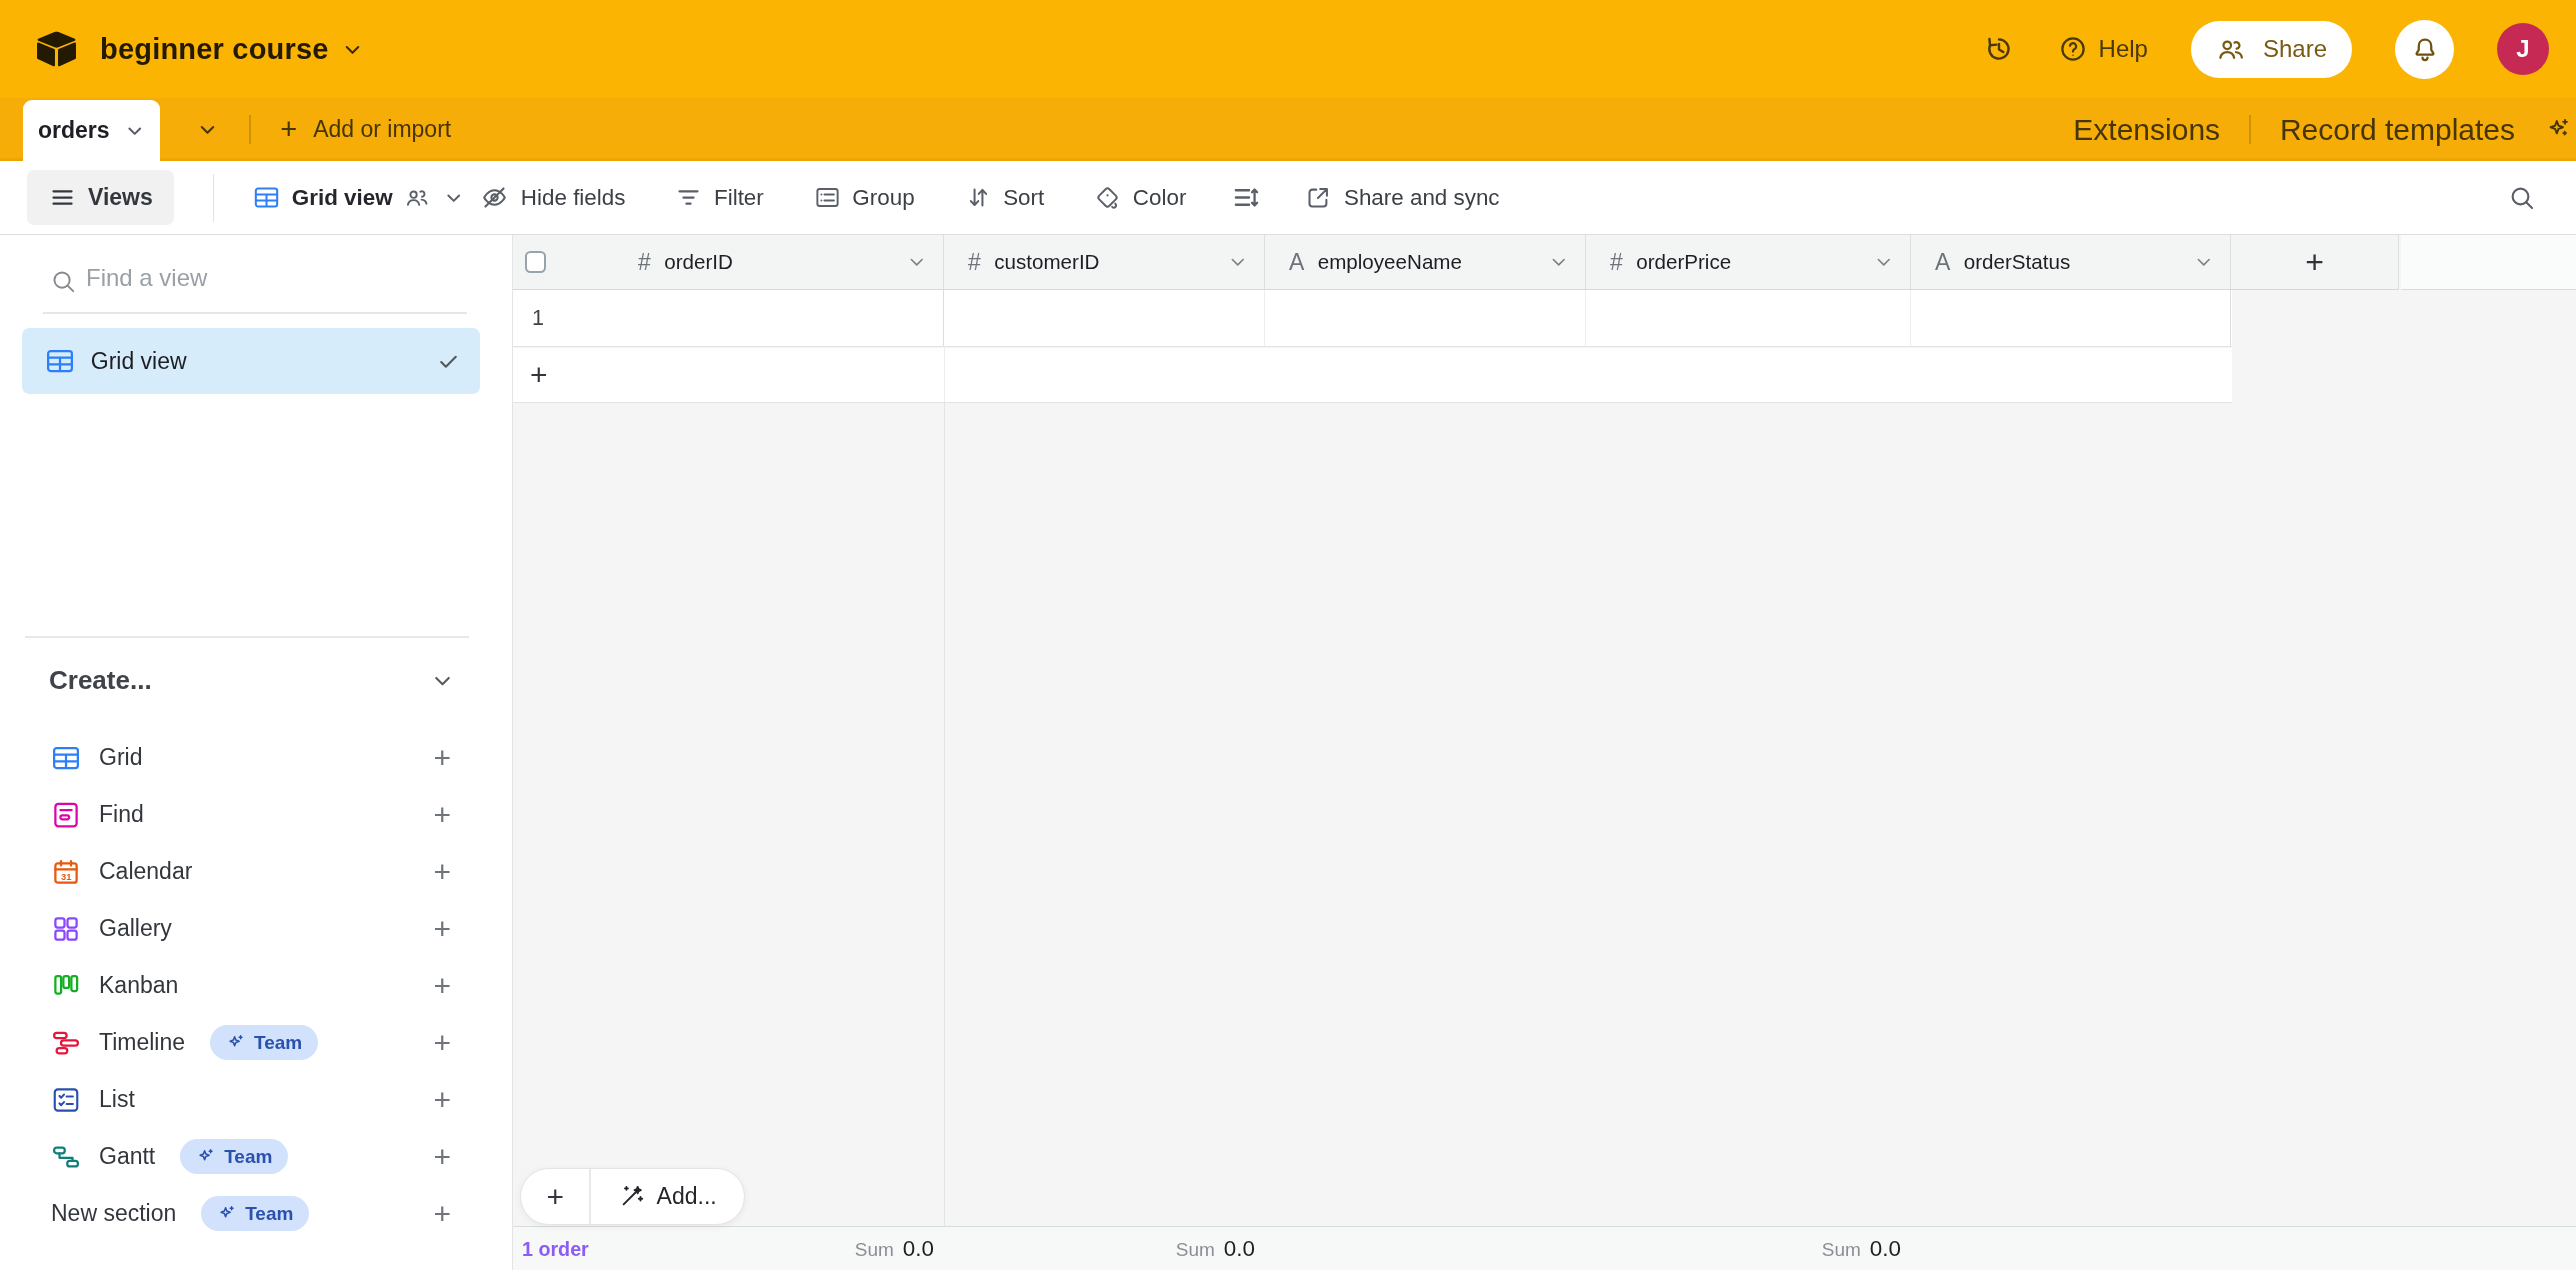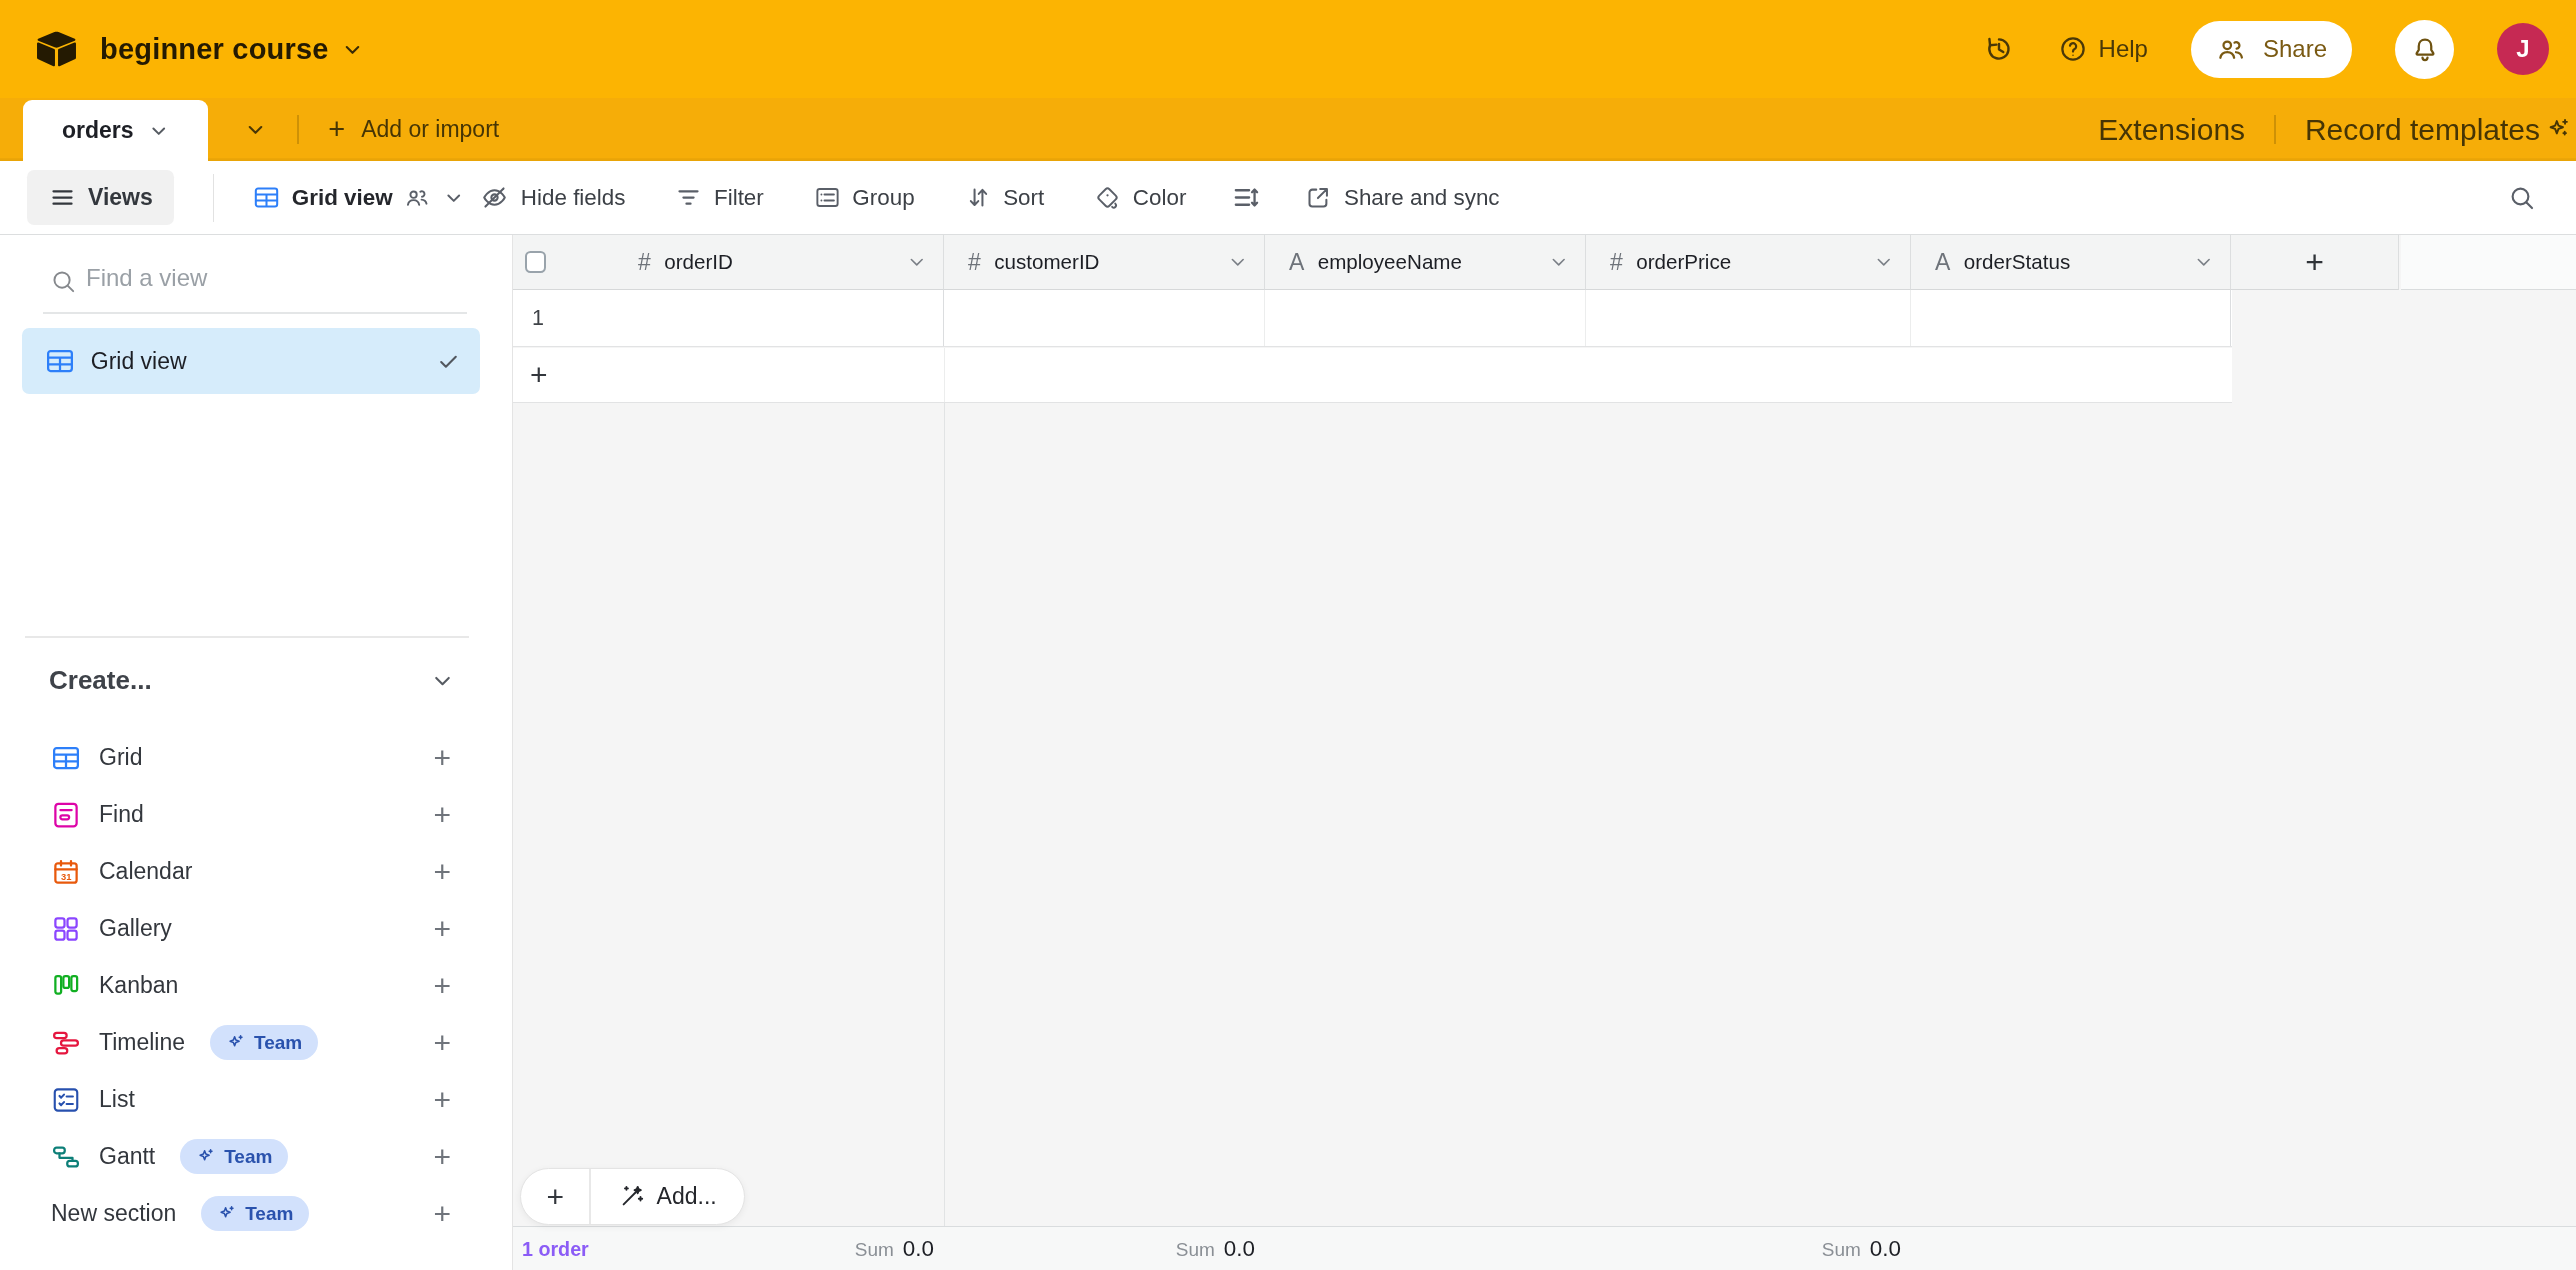--- a/index.html
+++ b/index.html
@@ -23,30 +23,30 @@
   .bell-circle { width:59px; height:59px; border-radius:50%; background:#fff; display:flex;
     align-items:center; justify-content:center; color:#6e5211; }
   .avatar { width:52px; height:52px; border-radius:50%; background:#c62953; color:#fff; font-size:24px;
     font-weight:600; display:flex; align-items:center; justify-content:center; }
 
   
   .tabbar { height:63px; background:#f6ad08; display:flex; align-items:center;
     box-shadow:inset 0 -2.7px 0 rgba(0,0,0,0.05); }
   .tab-orders { align-self:flex-end; margin-left:23px; height:61px; background:#fff;
     border-radius:9px 9px 0 0; display:flex; align-items:center; gap:14.3px; font-size:23px;
-    font-weight:600; color:#1d1f25; padding:0 39px; }
+    font-weight:600; color:#1d1f25; padding:0 15px; }
   .tab-orders .chev { color:#565b62; }
   .tab-list-chev { margin-left:36px; color:#4a3605; }
   .tab-divider { width:1.8px; height:29px; background:rgba(0,0,0,0.16); margin-left:30px; }
   .add-import { display:flex; align-items:center; gap:16px; margin-left:29px; font-size:23px; color:#463505; }
   .add-import .plus-glyph { font-size:29px; font-weight:400; line-height:1; }
   .tabbar-right { margin-left:auto; display:flex; align-items:center; padding-right:4px;
     font-size:30px; color:#463505; }
   .tabbar-right .tab-divider { margin:0 29px; }
-  .rec-templates { display:flex; align-items:center; gap:5px; }
+  .rec-templates { display:flex; align-items:center; gap:30px; }
 
   
   .toolbar { height:74px; background:#fff; border-bottom:0.9px solid #dcdedf; display:flex;
     align-items:center; padding:0 27px; }
   .views-btn { background:#f1f1f1; border-radius:7.2px; height:55px; display:flex; align-items:center;
     gap:12.5px; padding:0 21.5px; font-size:23px; font-weight:600; color:#33373d; }
   .tbar-divider { width:0.9px; height:48px; background:#e2e2e2; margin-left:39px; }
   .tool { display:flex; align-items:center; gap:11.6px; font-size:22.4px; color:#3c4046; cursor:pointer; }
   .tool .ticon { color:#5a5f68; }
   .tool.gridview { margin-left:39px; font-weight:600; color:#24262b; }

